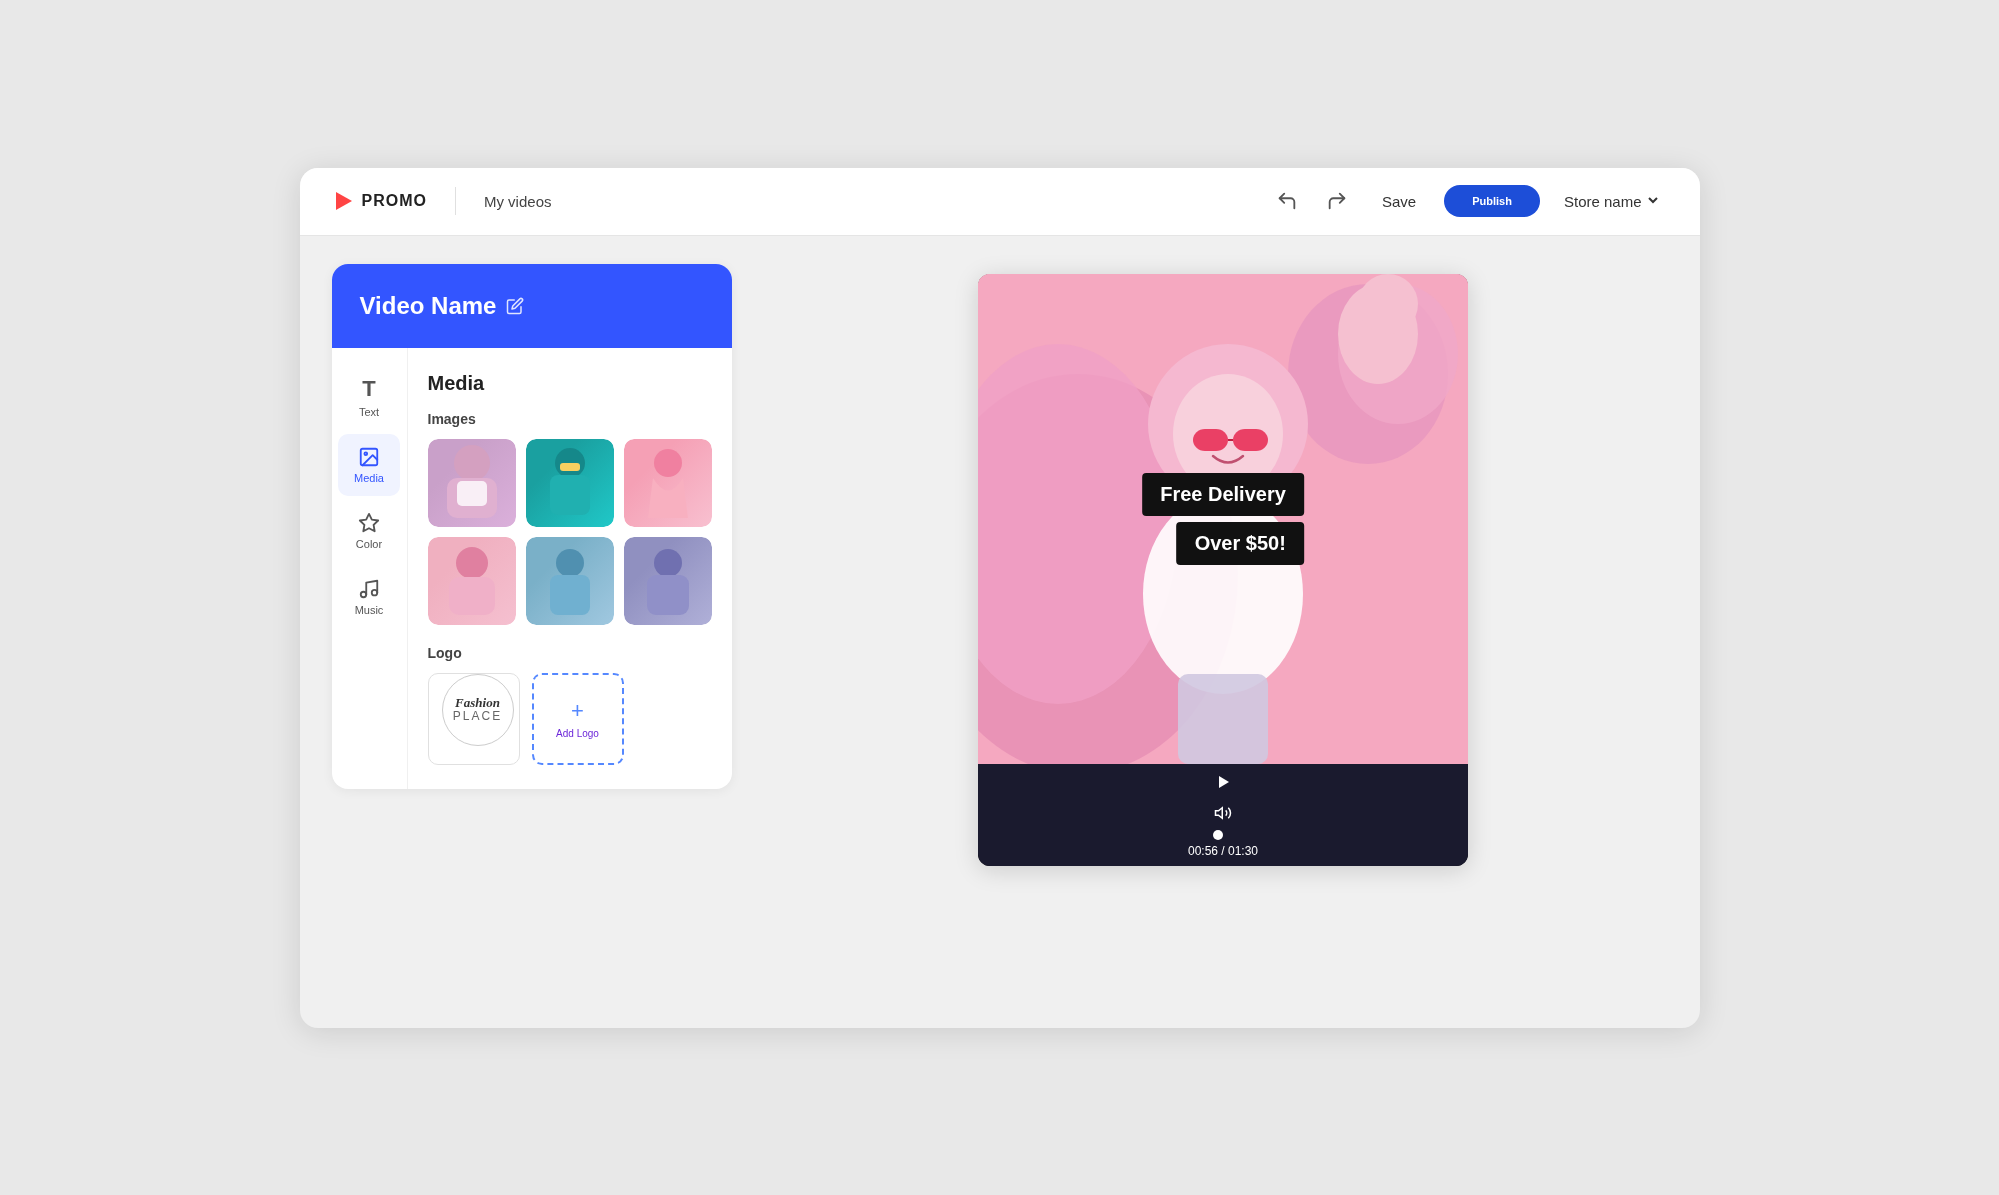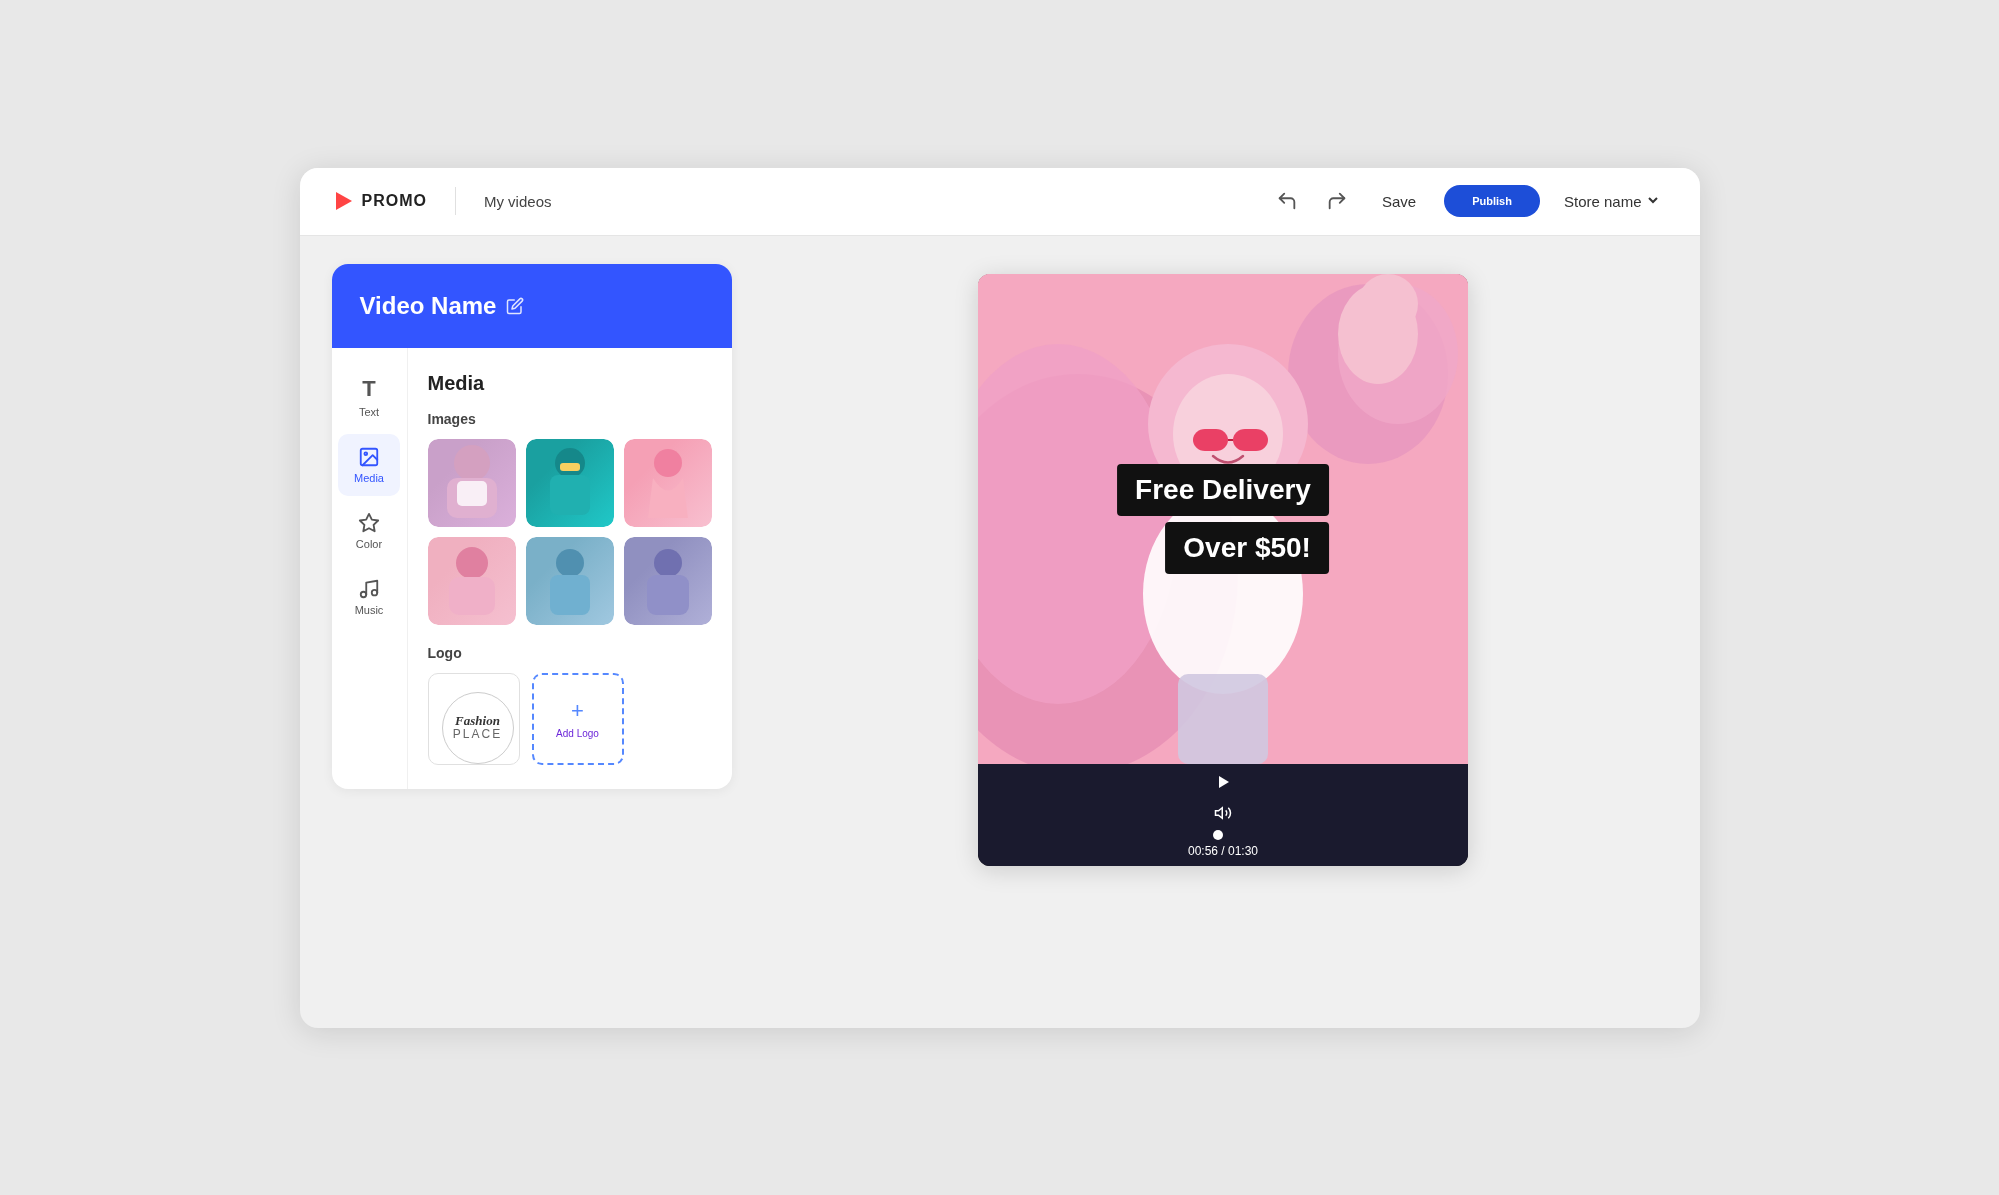--- a/index.html
+++ b/index.html
@@ -221,21 +221,21 @@
       gap: 12px;
       align-items: center;
     }
     .fashion-logo {
       width: 92px;
       height: 92px;
       border-radius: 10px;
       background: #fff;
       border: 1px solid #e0e0e0;
       display: flex;
-      align-items: flex-end;
+      align-items: flex-start;
       justify-content: center;
       cursor: pointer;
       padding-left: 8px;
     }
     .fashion-logo-inner {
       text-align: center;
       line-height: 1.1;
     }
     .fashion-logo-inner .fl-fashion {
       font-family: Georgia, serif;
@@ -312,21 +312,21 @@
       left: 50%;
       transform: translate(-50%, -50%);
       display: flex;
       flex-direction: column;
       gap: 6px;
       align-items: flex-end;
     }
     .text-box {
       background: #111;
       color: white;
-      font-size: 28px;
+      font-size: 20px;
       font-weight: 800;
       padding: 10px 18px;
       border-radius: 4px;
       white-space: nowrap;
     }
     
     .video-controls {
       background: #1a1a2e;
       padding: 8px 14px;
       display: flex;

